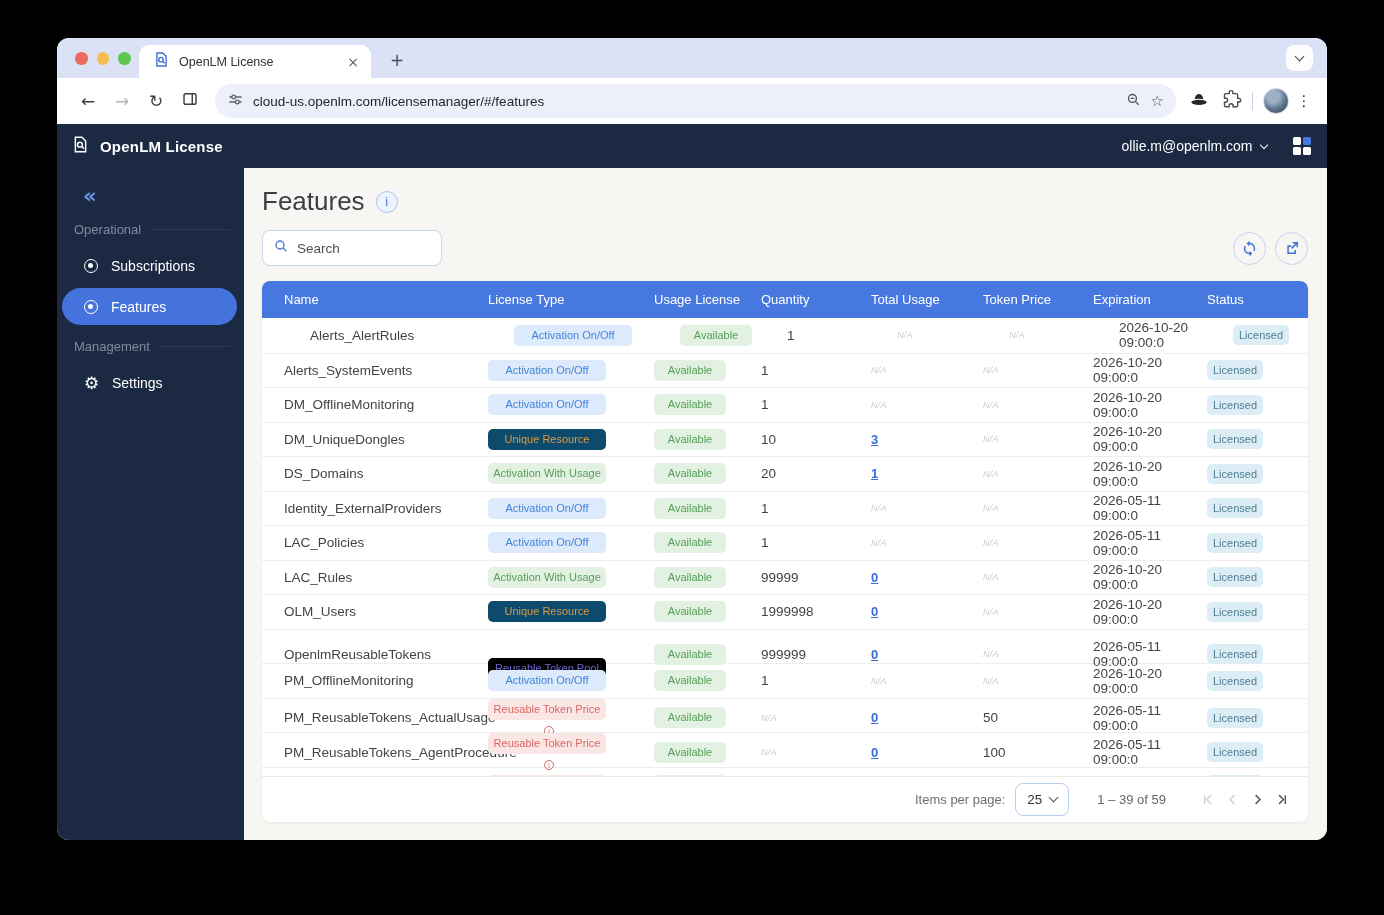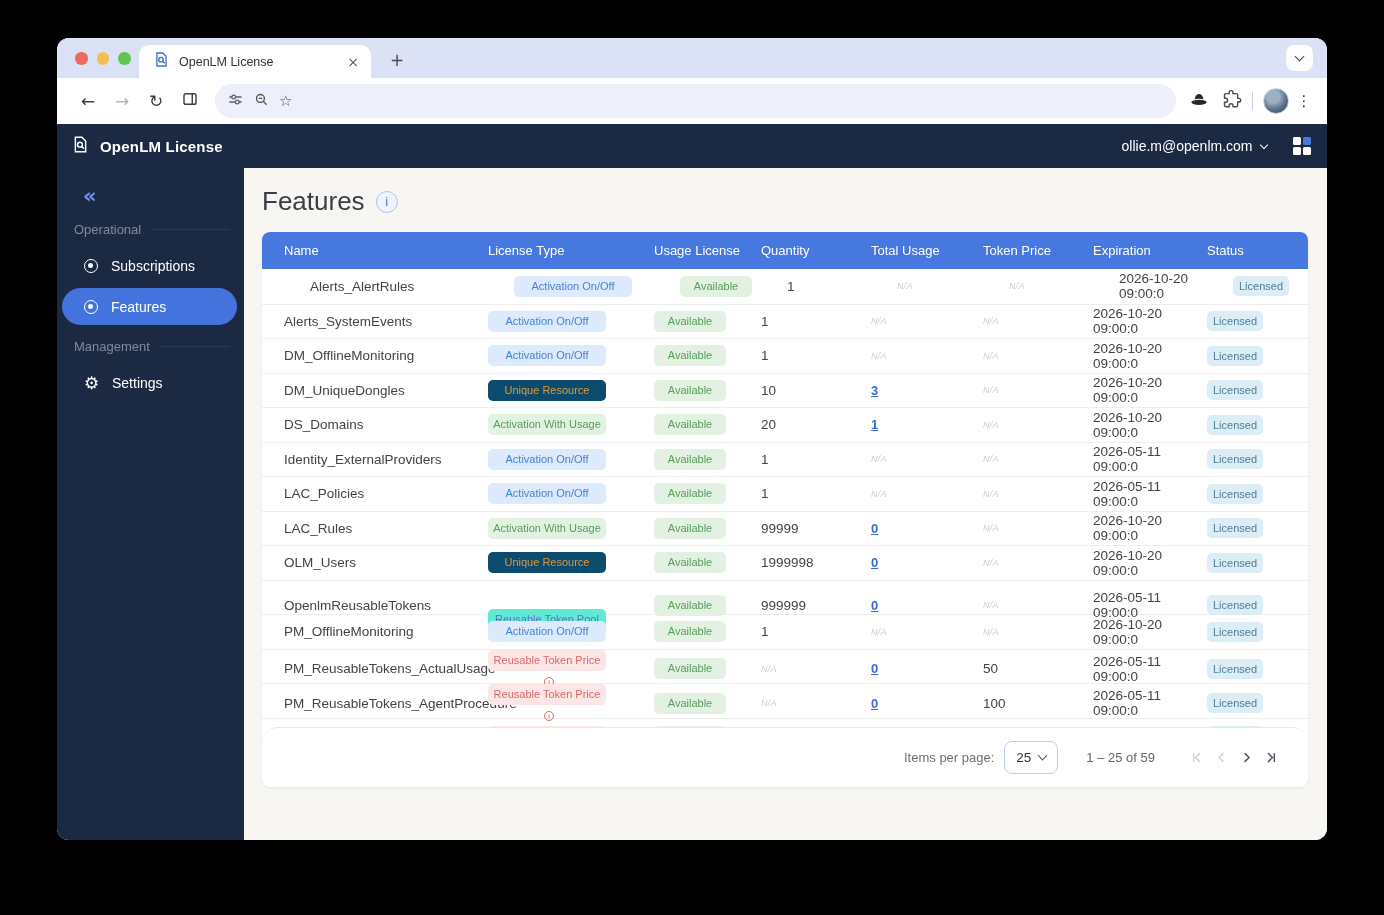--- a/index.html
+++ b/index.html
@@ -74,30 +74,30 @@
   .thead { background:#4678e0; height:37px; color:#fff; font-size:13px; border-radius:6px 6px 0 0; }
   .trow { height:34.5px; border-top:1px solid #eeeeee; font-size:13.5px; color:#414348; background:#fff; }
   .trow:first-child { border-top:none;padding-left:48px; }
   .trow.partial { height:9px; overflow:hidden; align-items:start; }
   .trow.partial > * { margin-top:7px; }
   .pill { display:inline-block; text-align:center; font-size:11px; border-radius:5px; }
   .lt-pill { width:118px; height:21px; line-height:21px; }
   .lt-blue   { background:#ddeafb; color:#4285d8; }
   .lt-orange { background:#0c4a6e; color:#dd9a3c; }
   .lt-green  { background:#e3f1e3; color:#54a055; }
-  .lt-purple { background:#5eead4; color:#6e62d2;margin-top:28px; }
+  .lt-purple { background:#000000; color:#6e62d2;margin-top:28px; }
   .lt-red    { background:#fbe6e6; color:#d96a65; }
   .lt-pill .mini-info { display:inline-block; width:10px; height:10px; line-height:9px; border:1px solid currentColor; border-radius:50%; font-size:7.5px; margin-left:4px; vertical-align:0px; }
   .us-pill { width:72px; height:21px; line-height:21px; background:#e3f1e3; color:#54a055; }
   .st-pill { width:56px; height:20px; line-height:20px; background:#dcedf6; color:#4d7e92; }
   .na { font-size:9px; font-style:italic; color:#c9ccd1; letter-spacing:.3px; }
   .cell-link { color:#3a6bd8; font-weight:700; text-decoration:underline; font-size:13px; }
 
   
-  .pagination { height:60px; border-top:1px solid #e9e9e9; display:flex; align-items:center; justify-content:flex-end; padding-right:29px; color:#6f6f6f; font-size:13px;border-radius:16px; }
+  .pagination { height:46px; border-top:1px solid #e9e9e9; display:flex; align-items:center; justify-content:flex-end; padding-right:18px; color:#6f6f6f; font-size:13px; }
   .ipp-select { width:54px; height:33px; border:1px solid #b9cdf2; border-radius:8px; display:flex; align-items:center; justify-content:center; gap:8px; margin:0 28px 0 10px; color:#333; font-size:13.5px; }
   .ipp-select .chev { border-color:#555; }
   .range { margin-right:34px; color:#666; }
   .pager { display:flex; align-items:center; gap:10px; }
   .pager svg { display:block; }
 </style>
 </head>
 <body>
 
 <div class="window">
@@ -136,20 +136,21 @@
         </svg>
     </span>
     <div class="urlbar">
       <span>
         <svg width="17" height="17" viewBox="0 0 24 24" fill="none" stroke="#5f6368" stroke-width="1.9" stroke-linecap="round">
             <path d="M4 8.5h16M4 15.5h16"></path>
             <circle cx="9.5" cy="8.5" r="2.6" fill="#edf0fb"></circle>
             <circle cx="14.5" cy="15.5" r="2.6" fill="#edf0fb"></circle>
           </svg>
       </span>
+      <span class="url-text">cloud-us.openlm.com/licensemanager/#/features</span>
       <span>
         <svg width="17" height="17" viewBox="0 0 24 24" fill="none" stroke="#50535a" stroke-width="1.9">
             <circle cx="10.5" cy="10.5" r="5.6"></circle>
             <path d="M15 15l4.3 4.3M8 10.5h5"></path>
           </svg>
       </span>
       <span class="icn-star icn">☆</span>
     </div>
     <span>
       <svg width="22" height="22" viewBox="0 0 24 24">
@@ -213,20 +214,43 @@
         <span class="gear icn">⚙</span>
         <span>Settings</span>
       </div>
     </div>
 
     <div class="main">
       <div class="title-row">
         <span class="page-title">Features</span>
         <span class="info-badge">i</span>
       </div>
+      <div class="controls-row">
+        <div class="searchbox">
+          <span>
+            <svg width="16" height="16" viewBox="0 0 24 24" fill="none" stroke="#4678d8" stroke-width="2">
+                <circle cx="10.5" cy="10.5" r="6"></circle>
+                <path d="M15.2 15.2 20 20"></path>
+              </svg>
+          </span>
+          <input placeholder="Search" style="">
+        </div>
+        <span class="spacer"></span>
+        <span class="round-btn">
+          <svg width="17" height="17" viewBox="0 0 24 24">
+              <path d="M12 4V1L8 5l4 4V6c3.31 0 6 2.69 6 6 0 1.01-.25 1.97-.7 2.8l1.46 1.46A7.93 7.93 0 0 0 20 12c0-4.42-3.58-8-8-8zm0 14c-3.31 0-6-2.69-6-6 0-1.01.25-1.97.7-2.8L5.24 7.74A7.93 7.93 0 0 0 4 12c0 4.42 3.58 8 8 8v3l4-4-4-4v3z" fill="#3f6fd8"></path>
+            </svg>
+        </span>
+        <span class="round-btn">
+          <svg width="16" height="16" viewBox="0 0 24 24">
+              <path d="M5 8h6v2.2H7.2v8.6h8.6V15H18v6H5z" fill="#3f6fd8"></path>
+              <path d="M13 3h8v8h-2.2V6.8l-6.6 6.6-1.6-1.6 6.6-6.6H13z" fill="#3f6fd8"></path>
+            </svg>
+        </span>
+      </div>
 
       <div class="table-card">
         <div class="thead">
           <span>Name</span>
           <span>License Type</span>
           <span>Usage License</span>
           <span>Quantity</span>
           <span>Total Usage</span>
           <span>Token Price</span>
           <span>Expiration</span>
@@ -386,21 +410,21 @@
     <span class="c-exp"></span>
     <span><span class="pill st-pill">Licensed</span></span>
   </div>
 </div>
         <div class="pagination">
           <span>Items per page:</span>
           <span class="ipp-select">
             <span>25</span>
             <span class="chev"></span>
           </span>
-          <span class="range">1 – 25 of 59</span>
+          <span class="range">1 – 39 of 59</span>
           <span class="pager">
             <span>
                 <svg width="15" height="15" viewBox="0 0 24 24" fill="none" stroke="#cfd3da" stroke-width="2.3">
                   <path d="M7.5 5v14M17.5 5l-7 7 7 7"></path>
                 </svg>
               </span>
             <span>
                 <svg width="15" height="15" viewBox="0 0 24 24" fill="none" stroke="#cfd3da" stroke-width="2.3">
                   <path d="M15 5l-7 7 7 7"></path>
                 </svg>

